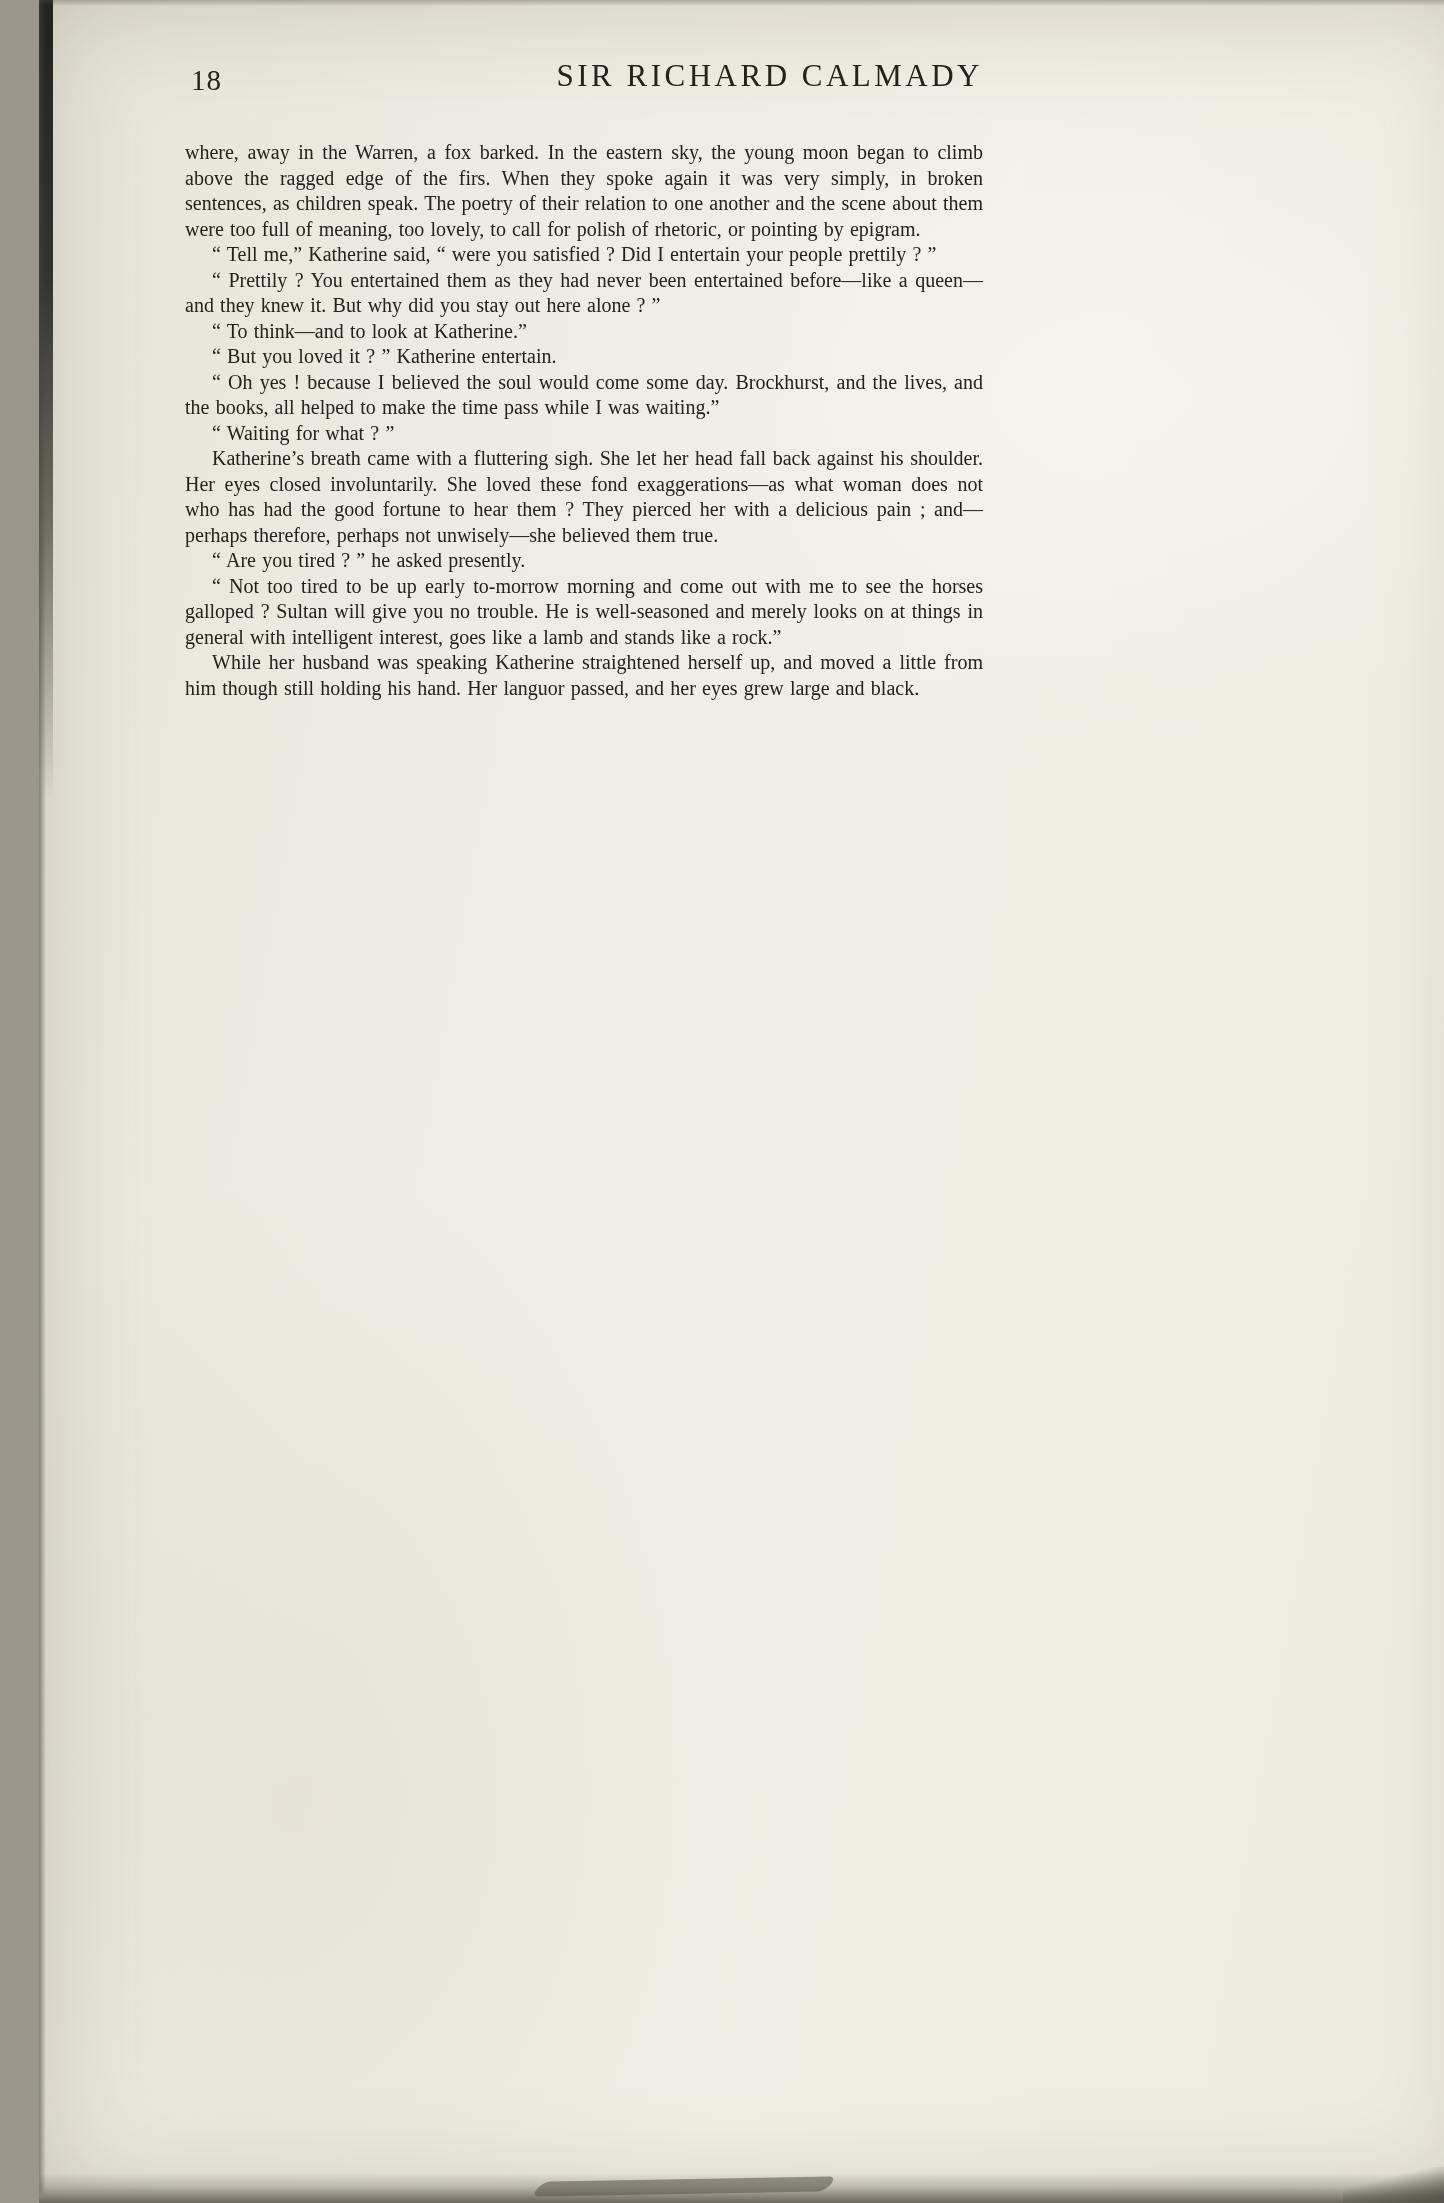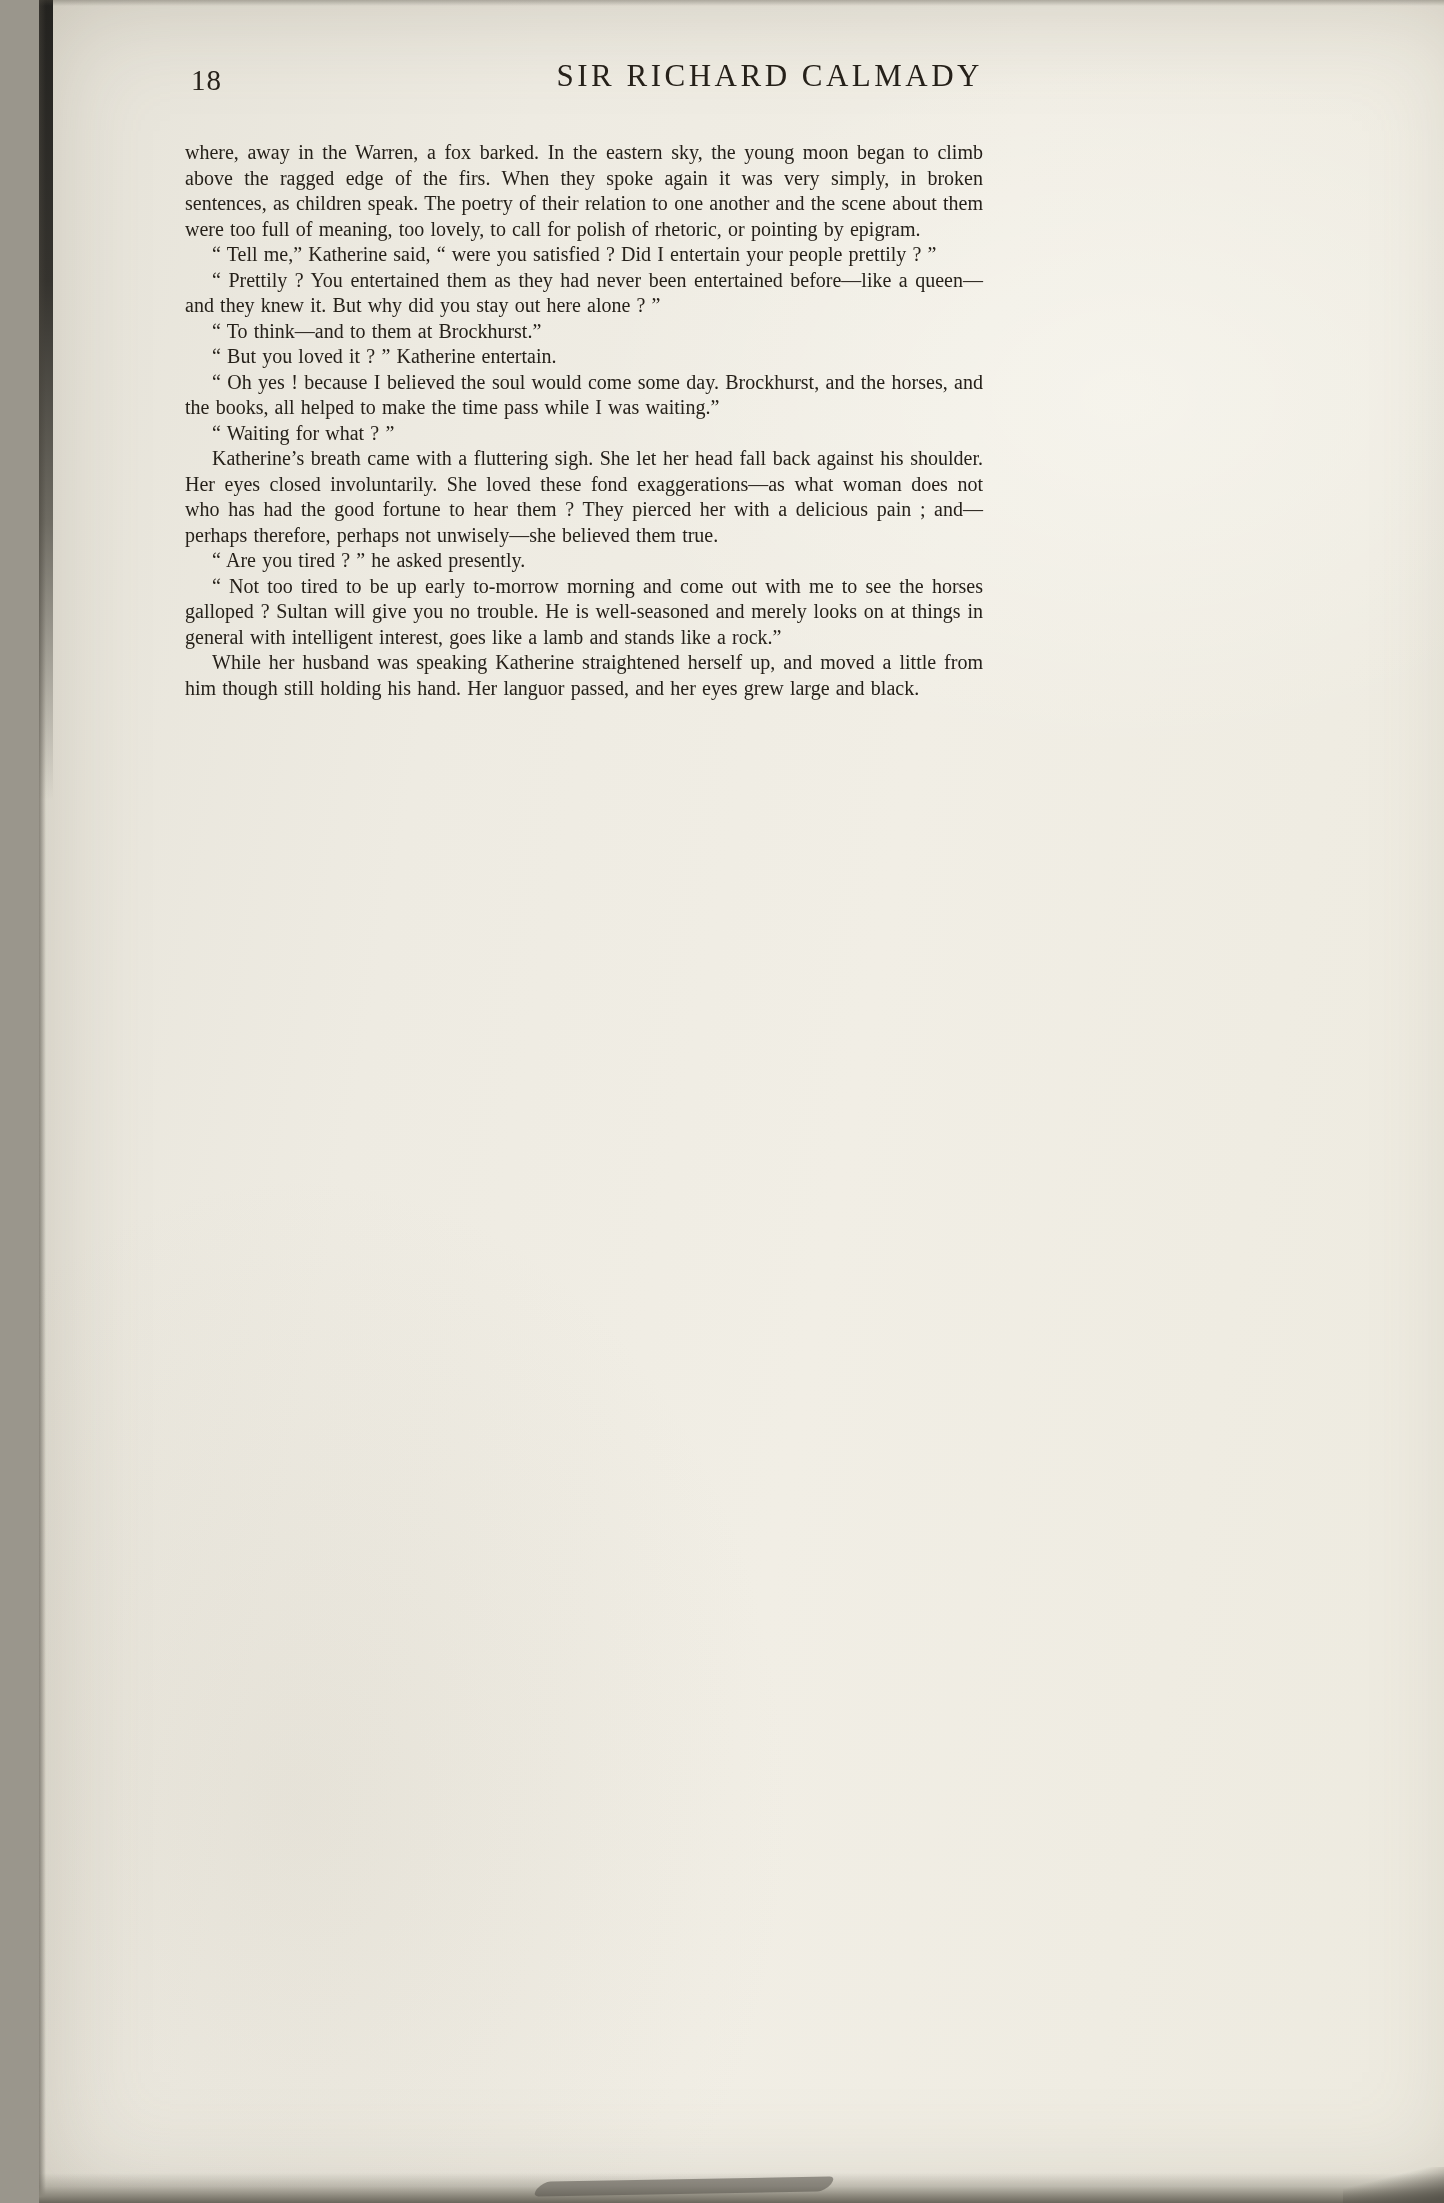--- a/index.html
+++ b/index.html
@@ -120,23 +120,23 @@
 
   <div class="page-header">
     <span class="page-number">18</span>
     <div class="running-title">SIR RICHARD CALMADY</div>
   </div>
 
   <div class="text-body">
     <p>where, away in the Warren, a fox barked. In the eastern sky, the young moon began to climb above the ragged edge of the firs. When they spoke again it was very simply, in broken sentences, as children speak. The poetry of their relation to one another and the scene about them were too full of meaning, too lovely, to call for polish of rhetoric, or pointing by epigram.</p>
     <p class="indent">“ Tell me,” Katherine said, “ were you satisfied ? Did I entertain your people prettily ? ”</p>
     <p class="indent">“ Prettily ? You entertained them as they had never been entertained before—like a queen—and they knew it. But why did you stay out here alone ? ”</p>
-    <p class="indent">“ To think—and to them at Brockhurst.”</p>
+    <p class="indent">“ To think—and to look at Katherine.”</p>
     <p class="indent">“ But you loved it ? ” Katherine entertain.</p>
-    <p class="indent">“ Oh yes ! because I believed the soul would come some day. Brockhurst, and the horses, and the books, all helped to make the time pass while I was waiting.”</p>
+    <p class="indent">“ Oh yes ! because I believed the soul would come some day. Brockhurst, and the lives, and the books, all helped to make the time pass while I was waiting.”</p>
     <p class="indent">“ Waiting for what ? ”</p>
     <p class="indent">Katherine’s breath came with a fluttering sigh. She let her head fall back against his shoulder. Her eyes closed involuntarily. She loved these fond exaggerations—as what woman does not who has had the good fortune to hear them ? They pierced her with a delicious pain ; and—perhaps therefore, perhaps not unwisely—she believed them true.</p>
     <p class="indent">“ Are you tired ? ” he asked presently.</p>
     <p class="indent">“ Not too tired to be up early to-morrow morning and come out with me to see the horses galloped ? Sultan will give you no trouble. He is well-seasoned and merely looks on at things in general with intelligent interest, goes like a lamb and stands like a rock.”</p>
     <p class="indent">While her husband was speaking Katherine straightened herself up, and moved a little from him though still holding his hand. Her languor passed, and her eyes grew large and black.</p>
   </div>
 
   <div class="edge-left-dark"></div>
   <div class="edge-left-faint"></div>
   <div class="edge-top"></div>

